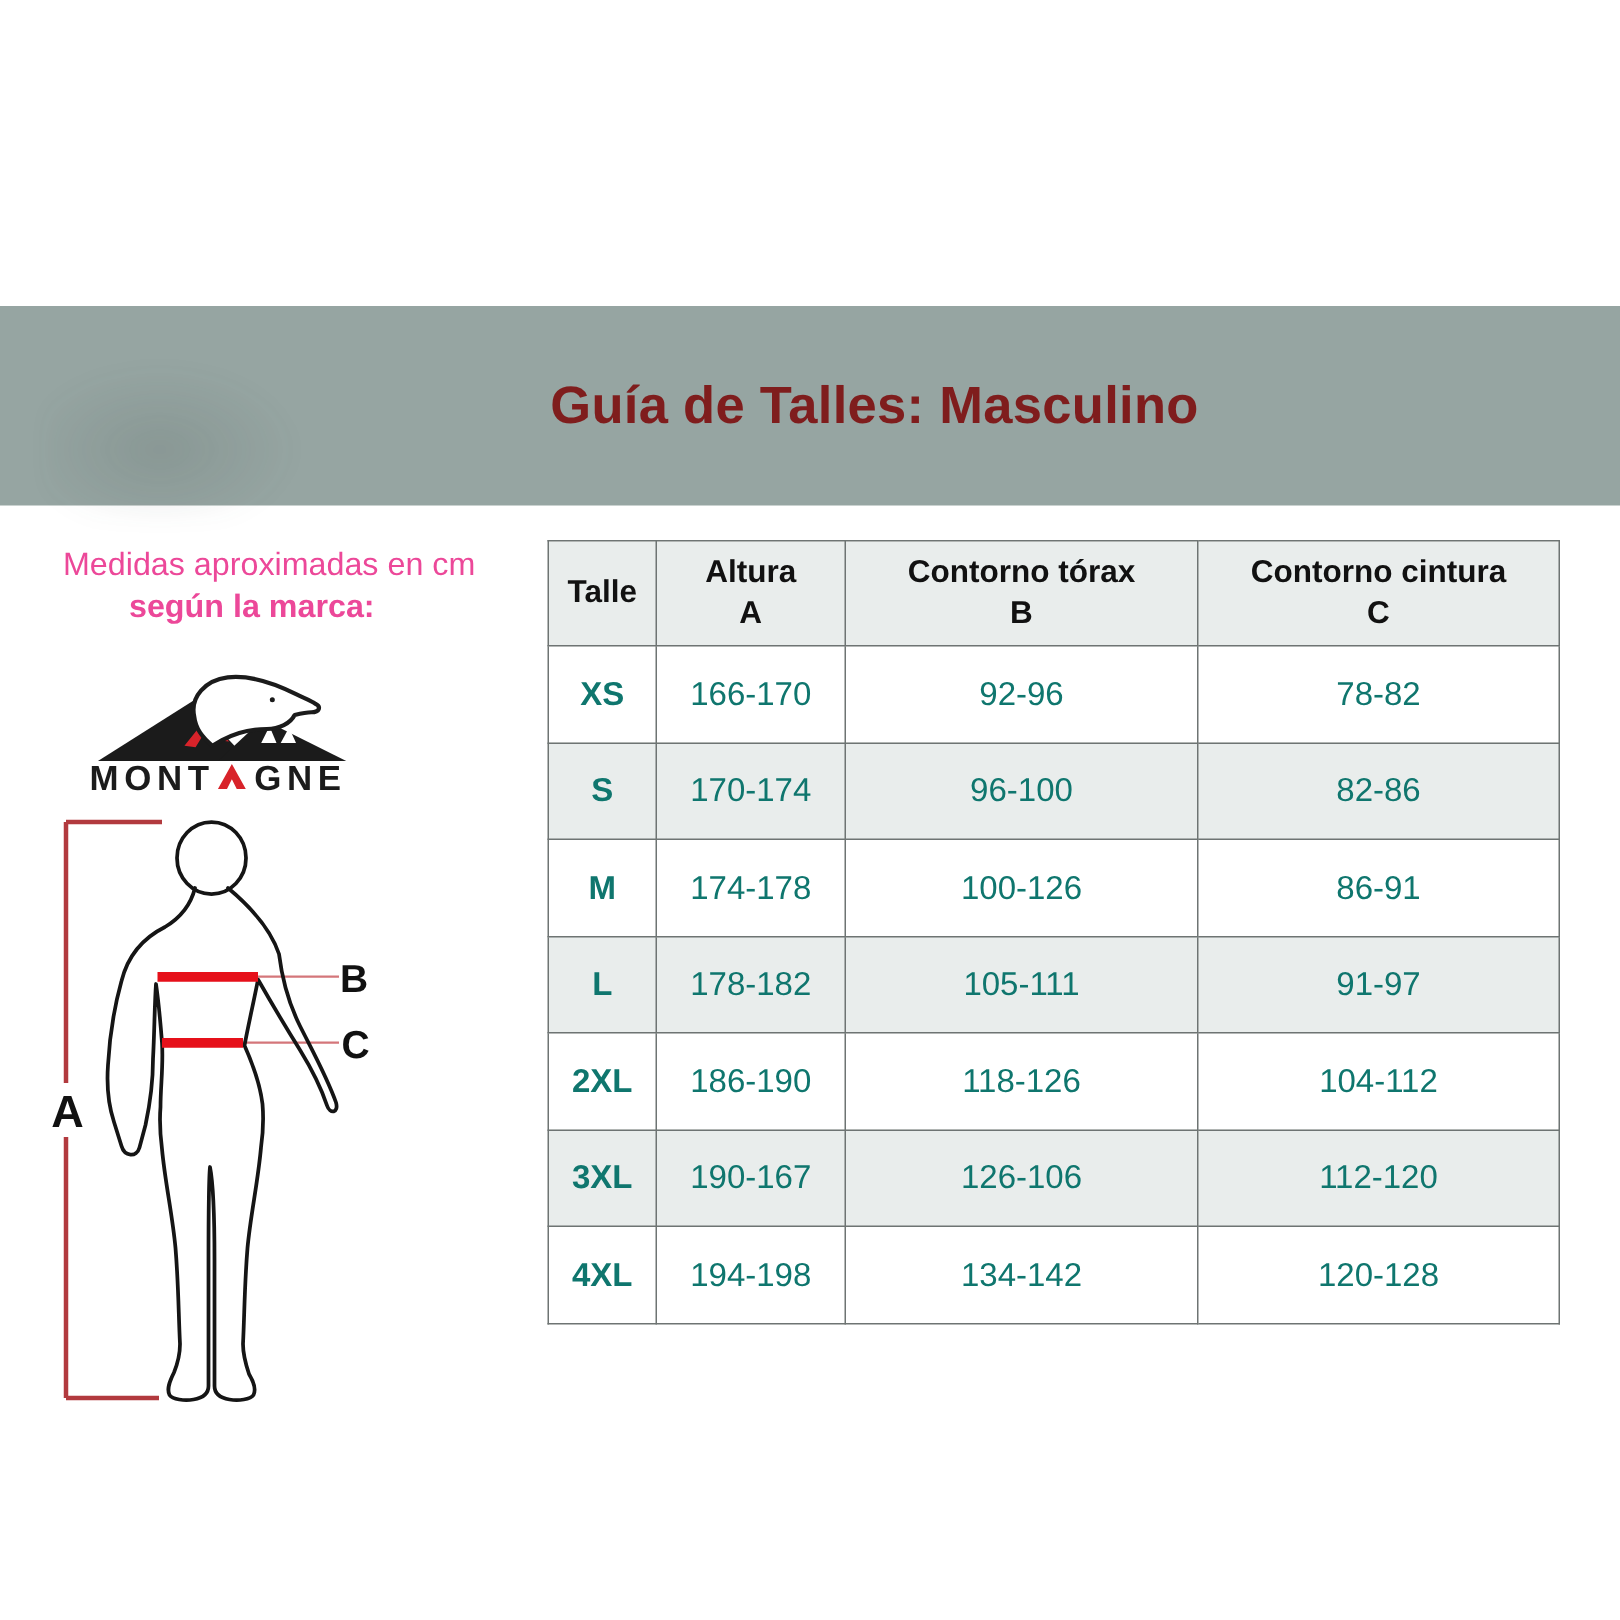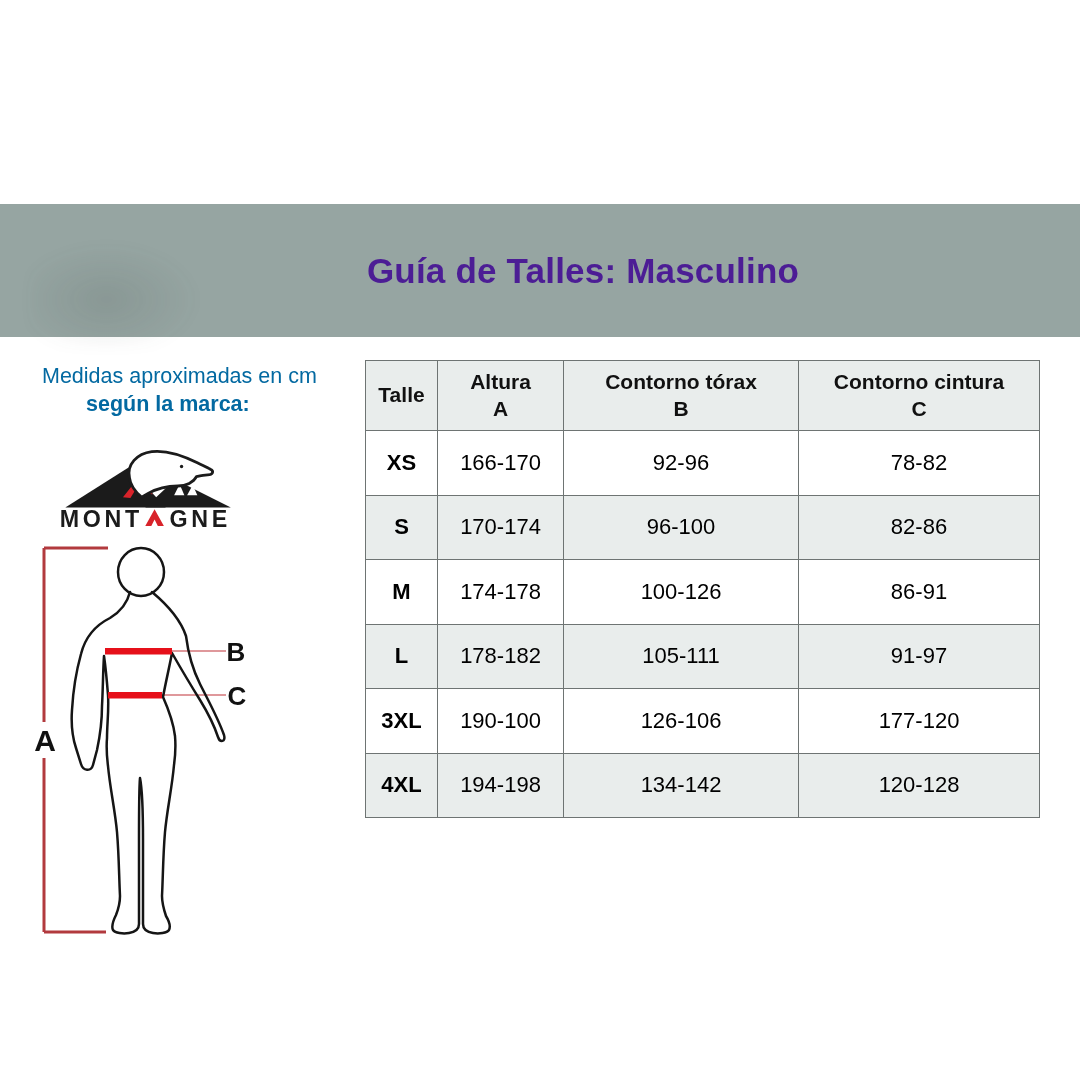--- a/index.html
+++ b/index.html
@@ -5,37 +5,37 @@
   html,body{margin:0;padding:0;background:#ffffff;}
   .screen{position:relative;width:1080px;height:1080px;background:#ffffff;
           font-family:"Liberation Sans",sans-serif;color:#151515;overflow:hidden;}
 
   
   .banner{position:absolute;left:0;top:204px;width:1080px;height:133px;background:#96a5a2;
           display:flex;align-items:center;justify-content:center;}
   .banner-smudge{position:absolute;left:30px;top:38px;width:170px;height:105px;
           background:radial-gradient(ellipse at 45% 55%, rgba(45,58,54,0.12), rgba(45,58,54,0) 70%);
           filter:blur(6px);}
-  .banner-title{font-size:35px;font-weight:bold;color:#4c1d95;padding-left:86px;letter-spacing:0.2px;text-align:center;}
-
-  
-  .intro{position:absolute;left:42px;top:362px;font-size:21.5px;line-height:28px;color:#0369a1;}
+  .banner-title{font-size:35px;font-weight:bold;color:#7f1d1d;padding-left:86px;letter-spacing:0.2px;text-align:center;}
+
+  
+  .intro{position:absolute;left:42px;top:362px;font-size:21.5px;line-height:28px;color:#ec4899;}
   .intro .bold{font-weight:bold;margin-left:44px;}
 
   
   .logo{position:absolute;left:56px;top:438px;}
   .figure{position:absolute;left:30px;top:540px;}
 
   
   .size-table{position:absolute;left:365px;top:360px;width:674px;
               border-collapse:collapse;table-layout:fixed;}
   .size-table th,.size-table td{border:1.6px solid #6e7473;text-align:center;
               vertical-align:middle;padding:0;}
   .size-table th{height:69px;background:#e9edec;font-size:21px;font-weight:bold;line-height:1.25;color:#111;}
-  .size-table td{height:63.5px;font-size:22px;color:#000000;background:#ffffff;}
+  .size-table td{height:63.5px;font-size:22px;color:#0f766e;background:#ffffff;}
   .size-table td.size-cell{font-weight:bold;}
   .size-table tbody tr:nth-child(even) td{background:#e9edec;}
 </style>
 </head>
 <body>
 
 <div class="screen">
 
   <div class="banner">
     <div class="banner-smudge"></div>
@@ -176,24 +176,30 @@
           <td>100-126</td>
           <td>86-91</td>
         </tr>
         <tr>
           <td class="size-cell">L</td>
           <td>178-182</td>
           <td>105-111</td>
           <td>91-97</td>
         </tr>
         <tr>
+          <td class="size-cell">2XL</td>
+          <td>186-190</td>
+          <td>118-126</td>
+          <td>104-112</td>
+        </tr>
+        <tr>
           <td class="size-cell">3XL</td>
-          <td>190-100</td>
+          <td>190-167</td>
           <td>126-106</td>
-          <td>177-120</td>
+          <td>112-120</td>
         </tr>
         <tr>
           <td class="size-cell">4XL</td>
           <td>194-198</td>
           <td>134-142</td>
           <td>120-128</td>
         </tr>
       </tbody>
   </table>
 

